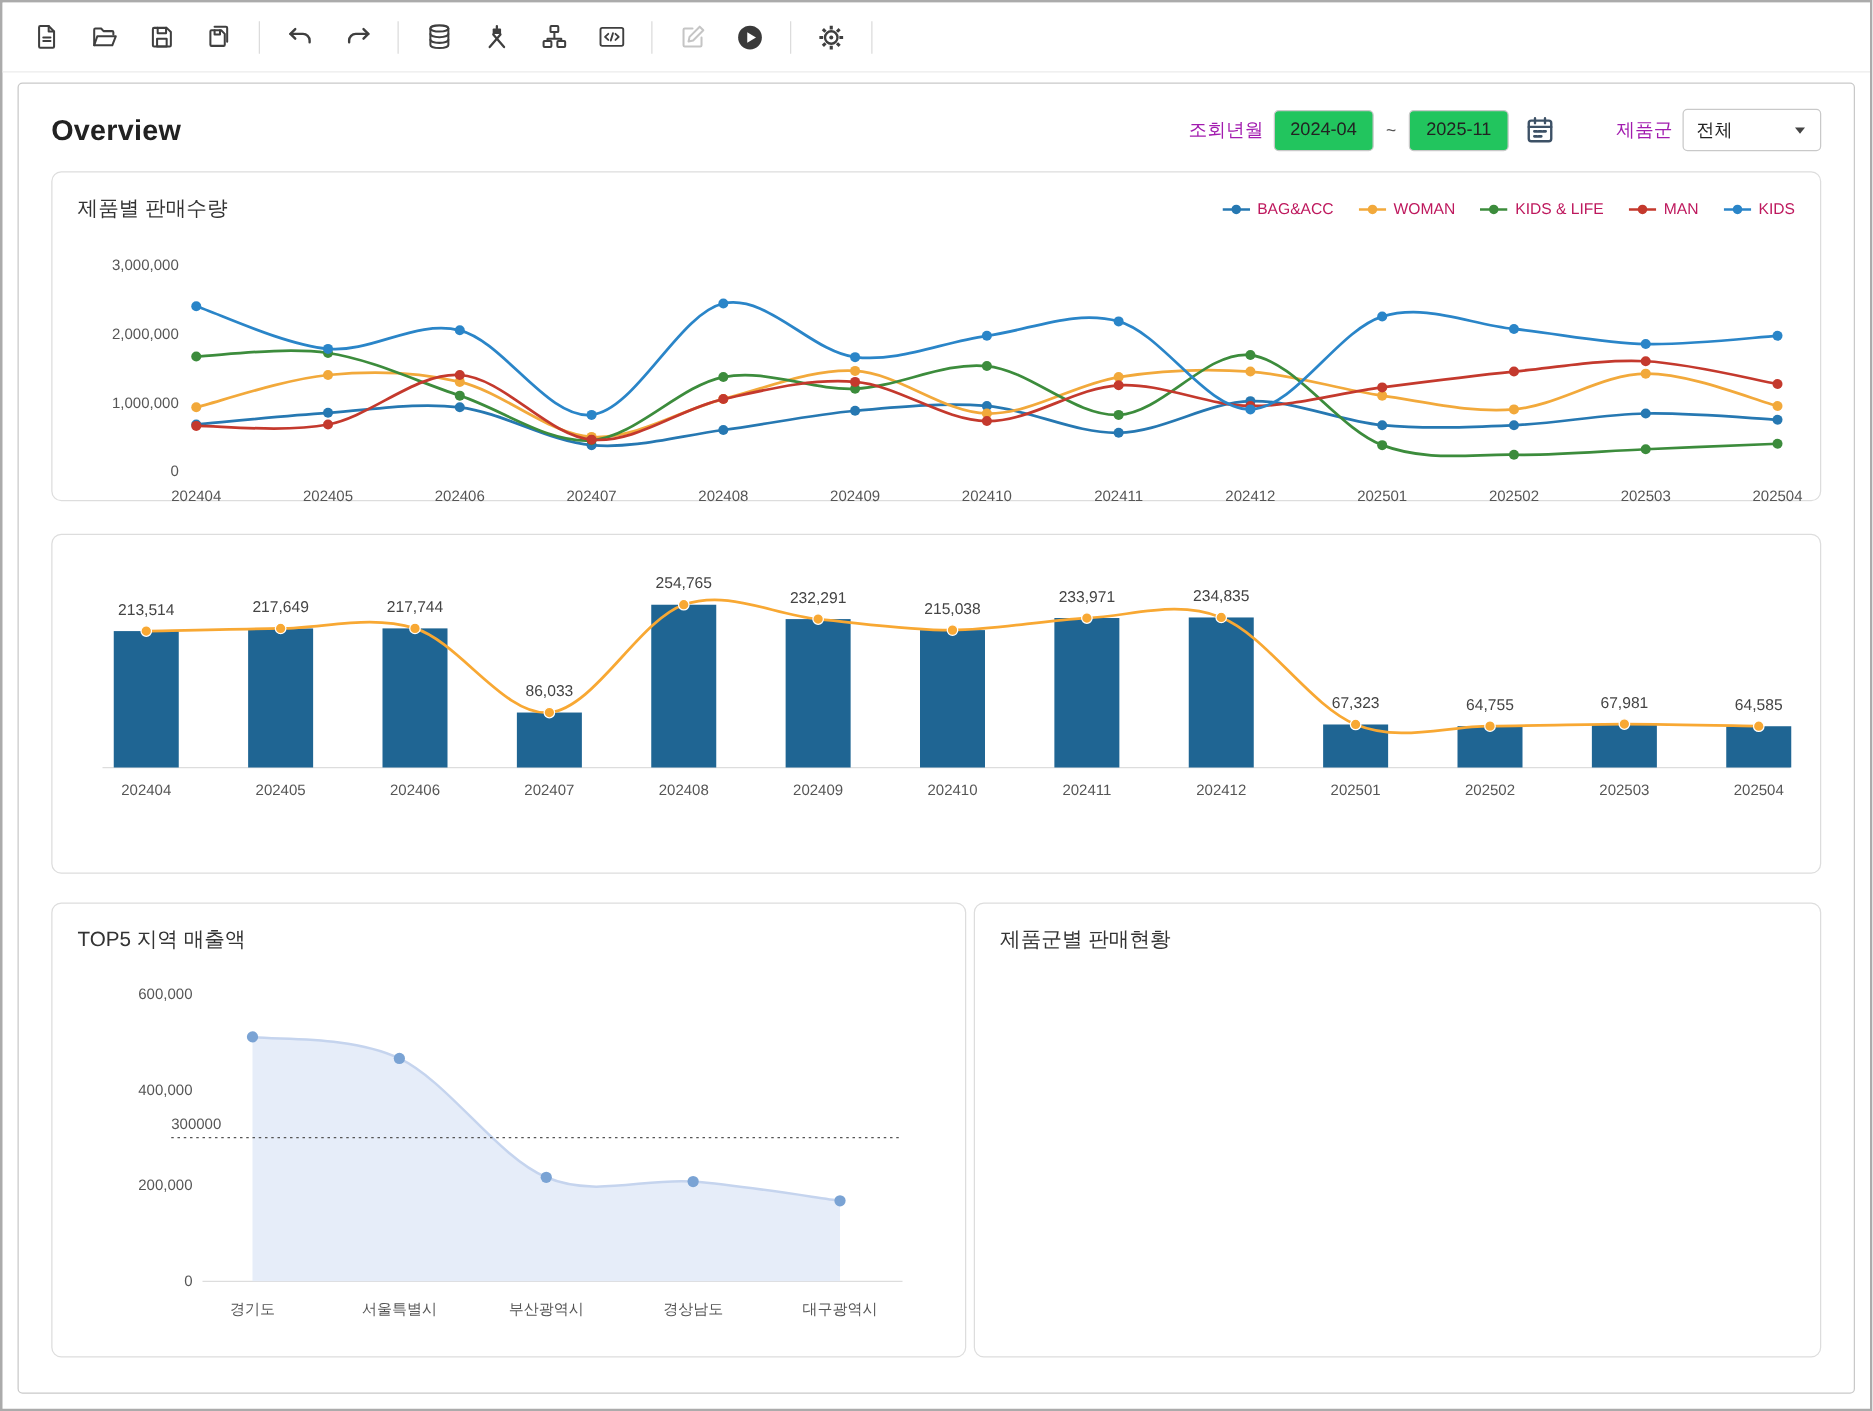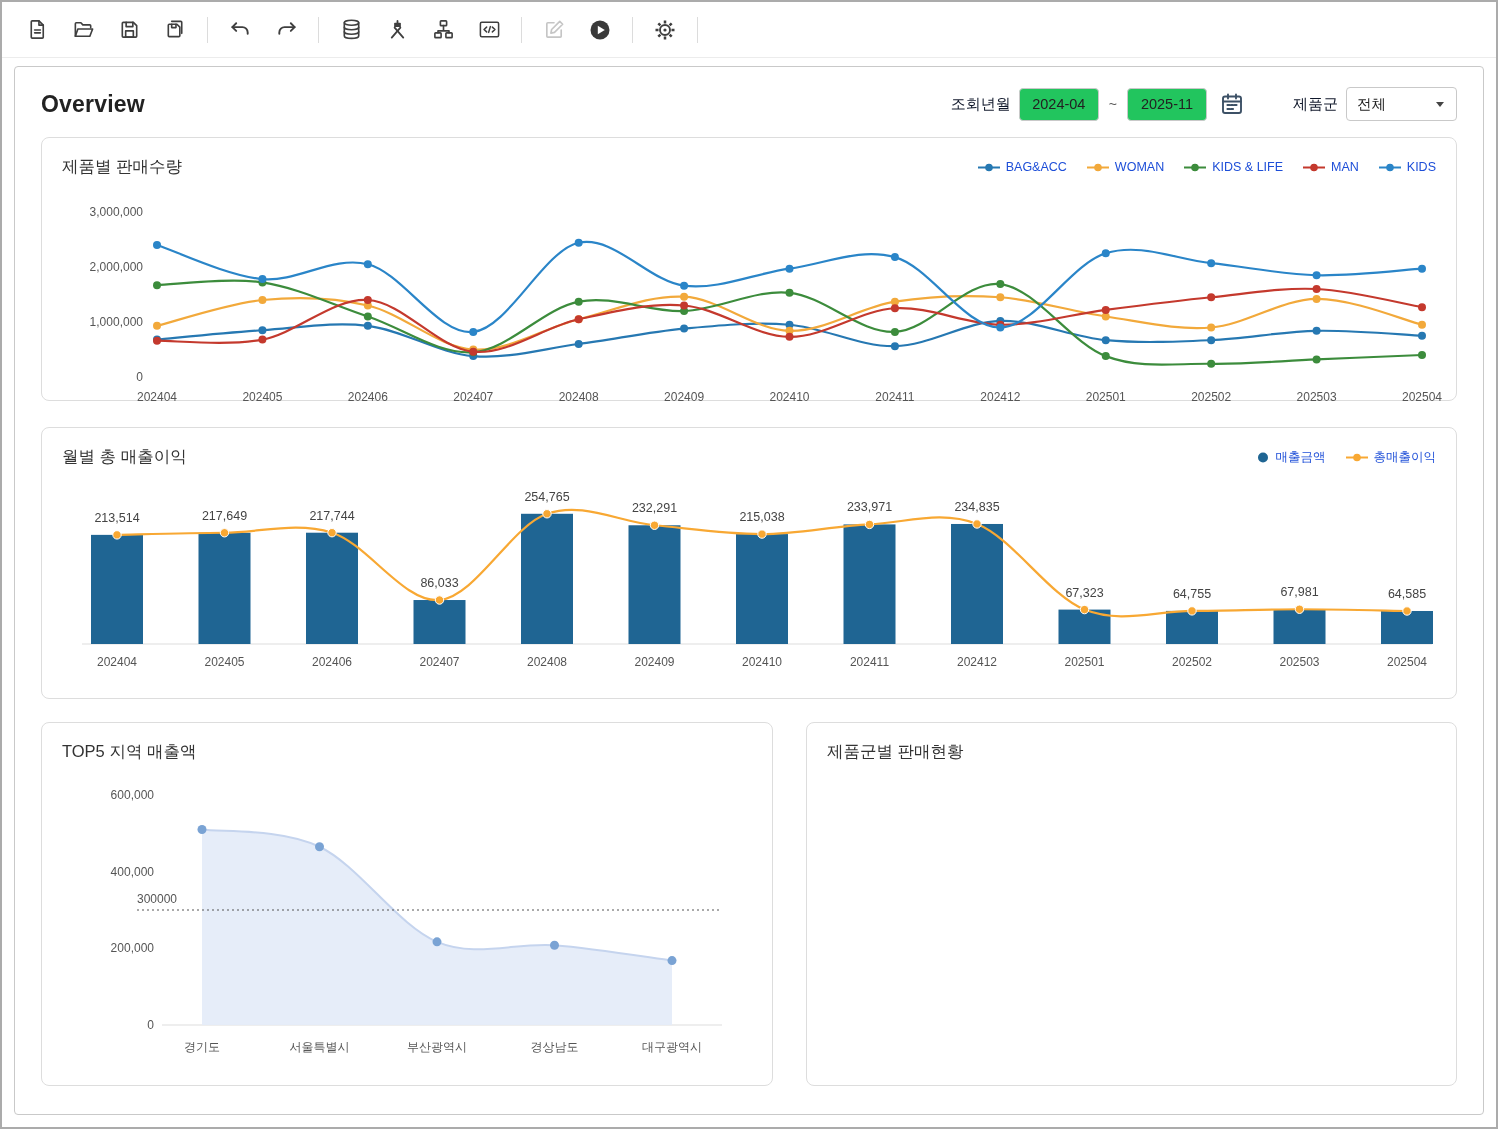--- a/index.html
+++ b/index.html
@@ -5,37 +5,37 @@
 *{margin:0;padding:0;box-sizing:border-box}
 body{font-family:"Liberation Sans","DejaVu Sans",sans-serif;background:#e9e9e9}
 .root{width:1498px;height:1129px;background:#fff;border:2px solid #ababab;position:relative;overflow:hidden}
 .toolbar{height:56px;display:flex;align-items:center;padding:0 12px;background:#fff;border-bottom:1px solid #ececec}
 .tbtn{width:40px;height:40px;border:none;background:transparent;display:flex;align-items:center;justify-content:center;cursor:pointer;border-radius:4px;margin:0 3px}
 .tb-div{width:1px;height:26px;background:#dcdcdc;margin:0 9px}
 .content{margin:8px 12px 21px;border:1px solid #c9c9c9;border-radius:4px;background:#fff;height:1049px;overflow:hidden}
 .page-header{display:flex;justify-content:space-between;align-items:center;padding:20px 26px 14px}
 h1.title{font-size:23px;color:#222;font-weight:bold;letter-spacing:.2px}
 .controls{display:flex;align-items:center;gap:8px}
-.lbl{font-size:15px;color:#0f172a}
+.lbl{font-size:15px;color:#a21caf}
 .date-input{width:80px;height:33px;border:1px solid #c9c9c9;border-radius:4px;text-align:center;font-size:14.5px;color:#222;font-family:inherit;background:#22c55e}
 .tilde{color:#555;margin:0 2px;font-size:14px}
 .cal-btn{width:34px;height:34px;border:none;background:transparent;cursor:pointer;display:flex;align-items:center;justify-content:center}
 .lbl2{margin-left:36px}
 .select{width:111px;height:34px;border:1px solid #c9c9c9;border-radius:4px;display:flex;align-items:center;justify-content:space-between;padding:0 12px 0 10px;font-size:14.5px;color:#222;cursor:pointer;background:#fff}
 .chev{width:0;height:0;border-left:4.5px solid transparent;border-right:4.5px solid transparent;border-top:5.5px solid #444}
 .card{border:1px solid #ddd;border-radius:8px;background:#fff;padding:14px 20px}
 .card1{margin:2px 26px 0;height:264px}
 .card2{margin:26px 26px 0;height:272px}
-.bottom-row{display:flex;gap:33px;margin:23px 26px 0}
+.bottom-row{display:flex;gap:6px;margin:23px 26px 0}
 .card3{width:732px;height:364px}
 .card4{flex:1;height:364px}
 .card-head{display:flex;justify-content:space-between;align-items:center;height:30px}
 .card-title{font-size:16.5px;color:#333}
 .legend{display:flex;align-items:center;gap:20px}
-.lg-item{display:flex;align-items:center;gap:6px;font-size:12.5px;color:#1d4ed8;cursor:pointer}
+.lg-item{display:flex;align-items:center;gap:6px;font-size:12.5px;color:#be185d;cursor:pointer}
 svg{display:block}
 svg text{font-family:"Liberation Sans","DejaVu Sans",sans-serif}
 svg text.tick{font-size:12px;fill:#555}
 svg text.vlabel{font-size:12.5px;fill:#444}
 </style>
 </head>
 <body>
 
 <div class="root">
 
@@ -298,38 +298,20 @@
             <circle cx="938.3333333333334" cy="145.5" r="4" fill="#2a85c8"></circle>
             <circle cx="1043.75" cy="71.25" r="4" fill="#2a85c8"></circle>
             <circle cx="1149.1666666666667" cy="81.15" r="4" fill="#2a85c8"></circle>
             <circle cx="1254.5833333333333" cy="93.25" r="4" fill="#2a85c8"></circle>
             <circle cx="1360" cy="86.65" r="4" fill="#2a85c8"></circle>
           </g>
         </svg>
     </div>
 
     <div class="card card2">
-      <div class="card-head">
-        <div class="card-title">월별 총 매출이익</div>
-        <div class="legend" id="legend-profit">
-            <span class="lg-item">
-              <svg width="14" height="11">
-                <circle cx="7" cy="5.5" r="5" fill="#1f6593"></circle>
-              </svg>
-              <span>매출금액</span>
-            </span>
-            <span class="lg-item">
-              <svg width="22" height="11">
-                <line x1="0" y1="5.5" x2="22" y2="5.5" stroke="#f8a833" stroke-width="2"></line>
-                <circle cx="11" cy="5.5" r="3.8" fill="#f8a833"></circle>
-              </svg>
-              <span>총매출이익</span>
-            </span>
-          </div>
-      </div>
       <svg id="chart-profit" width="1380" height="212">
           <line x1="20" y1="172" x2="1370" y2="172" stroke="#ddd"></line>
           <g>
             <rect x="29" y="62.870622222222224" width="52" height="109.12937777777778" fill="#1f6593"></rect>
             <rect x="136.5" y="60.757177777777784" width="52" height="111.24282222222222" fill="#1f6593"></rect>
             <rect x="244" y="60.70862222222223" width="52" height="111.29137777777777" fill="#1f6593"></rect>
             <rect x="351.5" y="128.02757777777776" width="52" height="43.972422222222235" fill="#1f6593"></rect>
             <rect x="459" y="41.78677777777776" width="52" height="130.21322222222224" fill="#1f6593"></rect>
             <rect x="566.5" y="53.27348888888889" width="52" height="118.72651111111111" fill="#1f6593"></rect>
             <rect x="674" y="62.09168888888888" width="52" height="109.90831111111112" fill="#1f6593"></rect>

